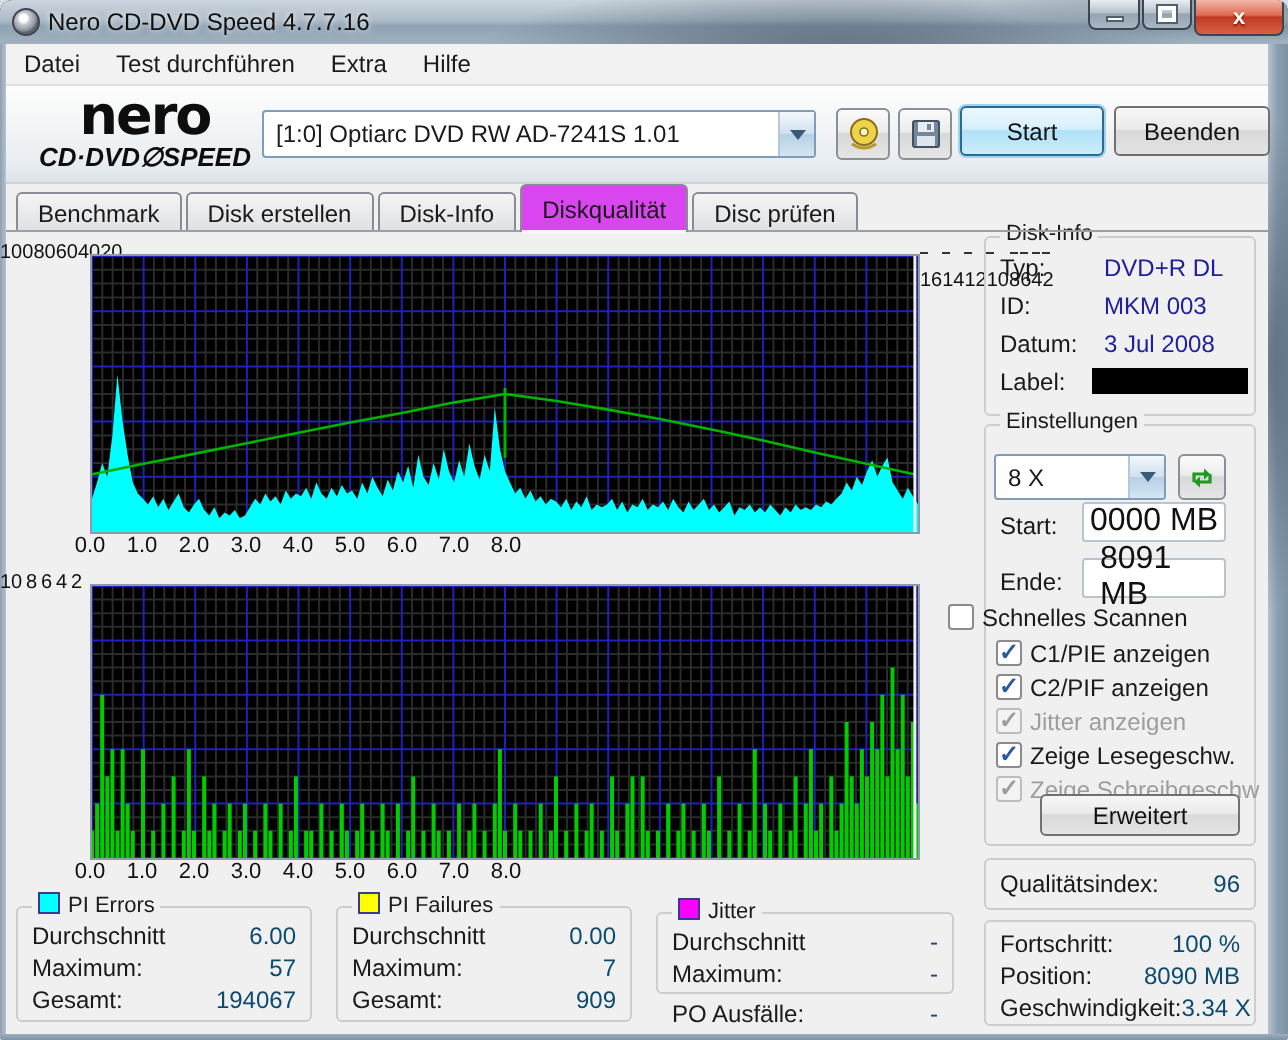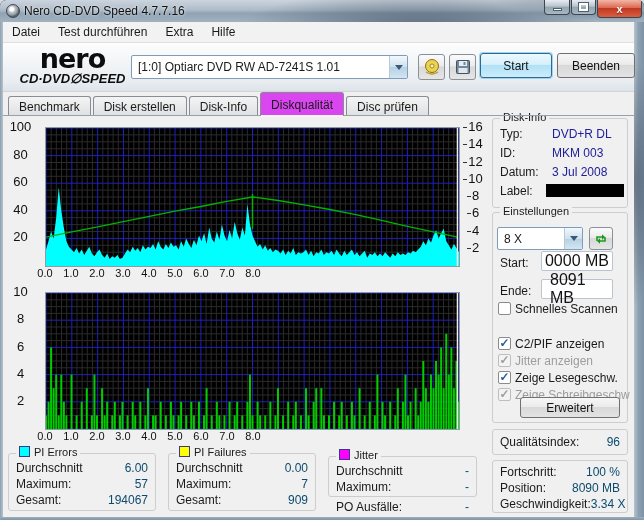--- a/index.html
+++ b/index.html
@@ -48,21 +48,21 @@
   .tabstrip{position:absolute;left:8px;top:93px;height:23px;display:flex;align-items:flex-end;}
   .tab{height:19px;padding:0 10px;display:flex;align-items:center;border:1px solid #898c95;border-bottom:none;border-radius:3px 3px 0 0;margin-right:2px;
     background:linear-gradient(180deg,#f4f4f4,#dfe0e3);font-size:12px;position:relative;}
   .tab.active{height:23px;background:#d946ef;z-index:3;}
   .tabline{position:absolute;left:3px;top:115px;width:631px;height:1px;background:#98a0a8;z-index:1;}
   .tab.active::after{content:"";position:absolute;left:0;right:0;bottom:-1px;height:2px;background:#f6f6f6;}
   
   .plot{position:absolute;background:#000;border:1px solid #8e9aa6;box-sizing:content-box;}
   #plot1{left:45px;top:127px;width:413px;height:138px;}
   #plot2{left:45px;top:292px;width:413px;height:136px;}
-  .ylabels{position:absolute;display:flex;flex-direction:column;justify-content:space-between;text-align:right;font-size:13px;color:#111;align-items:center;}
+  .ylabels{position:absolute;display:flex;flex-direction:row;justify-content:space-between;text-align:right;font-size:10px;color:#111;}
   #yl1{left:0;top:120px;width:41px;height:124px;padding-right:2px;}
   #yl2{left:0;top:285px;width:41px;height:123px;padding-right:2px;}
   #yr1{left:460px;top:120px;width:26px;height:135px;text-align:left;}
   .ylabels span{height:14px;line-height:14px;display:block;}
   #yr1 span::before{content:"";display:inline-block;width:4px;height:1px;background:#333;vertical-align:middle;margin-right:1px;}
   .xlabels{position:absolute;display:flex;font-size:11px;color:#111;}
   #xl1{left:32px;top:267px;width:439px;}
   #xl2{left:32px;top:430px;width:439px;}
   .xlabels span{width:26px;text-align:center;display:block;}
   
@@ -574,23 +574,27 @@
   </div>
   <div class="kv" style="left:500px;top:256px;">
       <span class="k">Start:</span>
     </div>
   <div class="field" style="left:541px;top:251px;width:72px;height:20px;">0000 MB</div>
   <div class="kv" style="left:500px;top:284px;">
       <span class="k">Ende:</span>
     </div>
   <div class="field" style="left:541px;top:279px;width:72px;height:20px;padding-left:8px;">8091 MB</div>
 
-  <div class="cb" style="left:498px;top:301px;text-align:center;">
+  <div class="cb" style="left:474px;top:301px;text-align:center;">
     <span class="box"></span>
       <span>Schnelles Scannen</span>
+    </div>
+  <div class="cb checked" style="left:498px;top:319px;">
+    <span class="box"></span>
+      <span>C1/PIE anzeigen</span>
     </div>
   <div class="cb checked" style="left:498px;top:336px;">
     <span class="box"></span>
       <span>C2/PIF anzeigen</span>
     </div>
   <div class="cb checked disabled" style="left:498px;top:353px;">
     <span class="box"></span>
       <span>Jitter anzeigen</span>
     </div>
   <div class="cb checked" style="left:498px;top:370px;">

